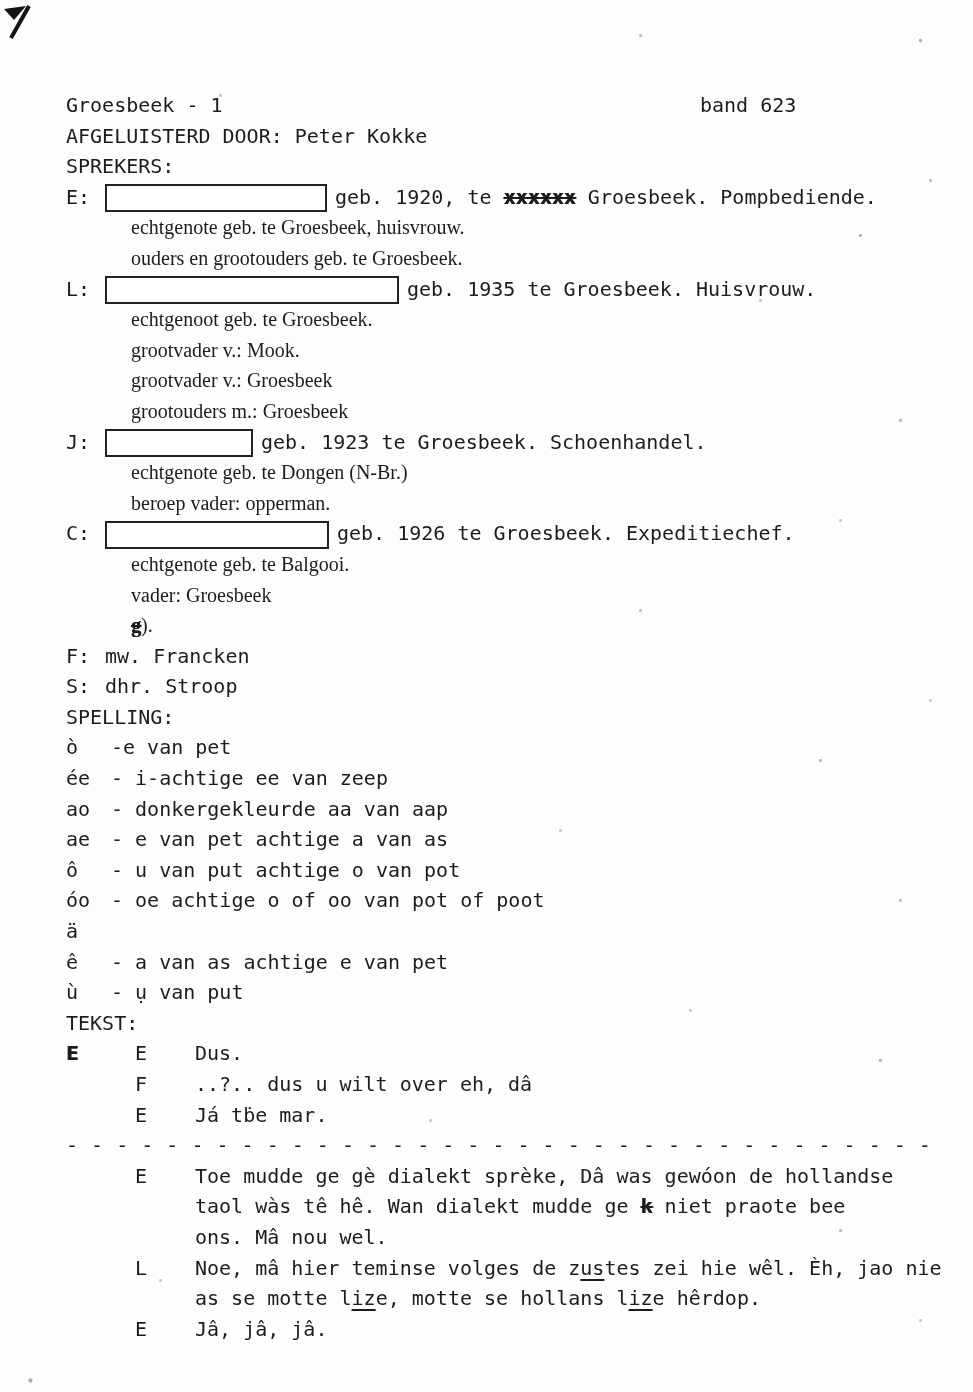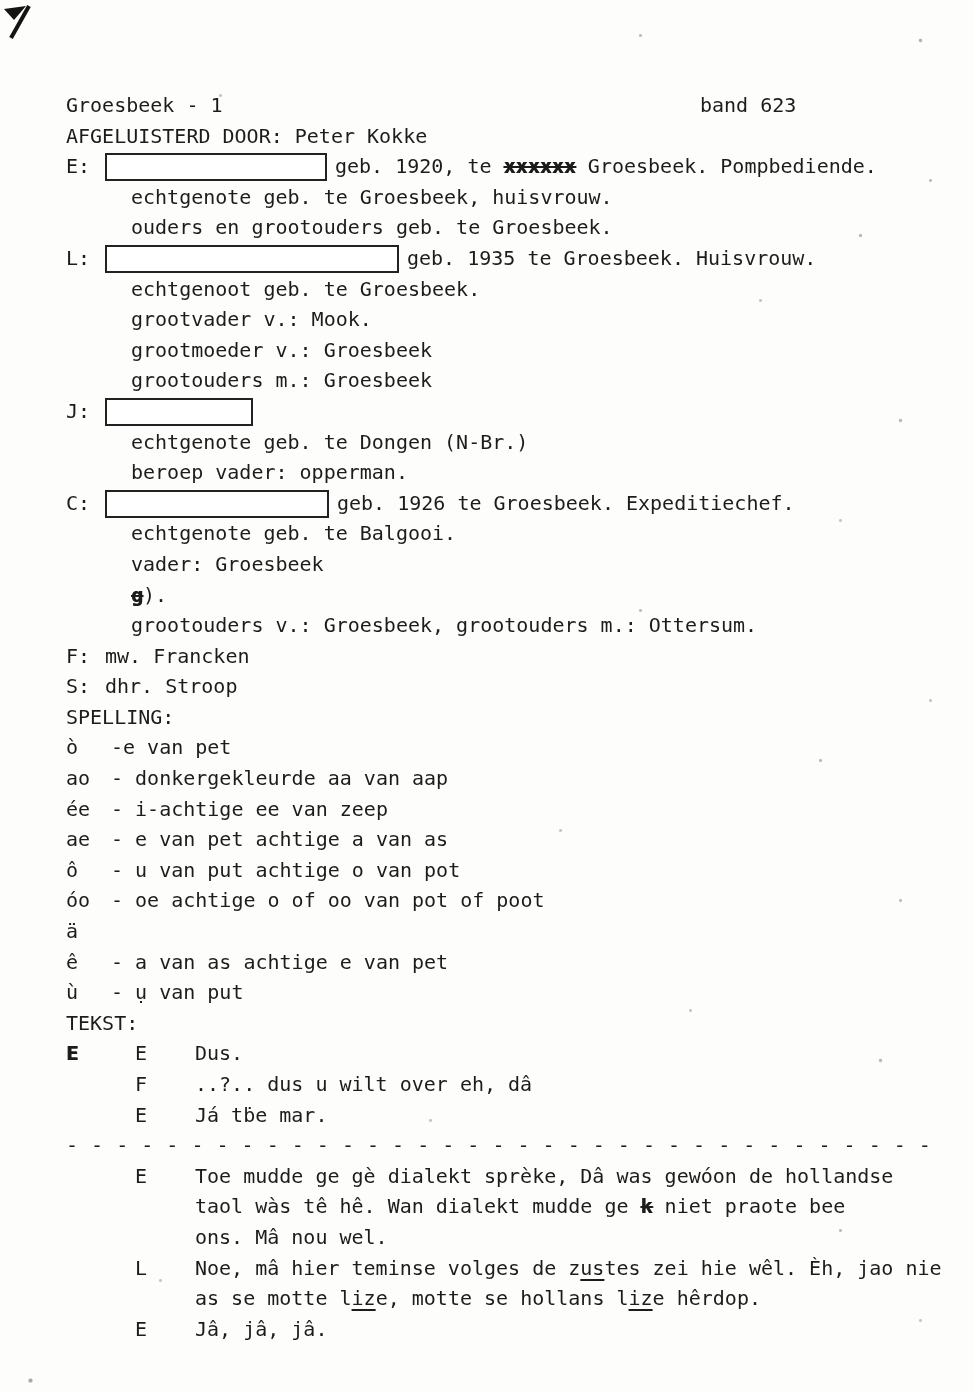--- a/index.html
+++ b/index.html
@@ -37,21 +37,21 @@
     background:#fff;
     align-self:center;
     transform:translateY(1px);
     margin-right:8px;
     flex:0 0 auto;
   }
   .box-e{width:218px;}
   .box-l{width:290px;}
   .box-j{width:144px;}
   .box-c{width:220px;}
-  .indent{padding-left:65px;}
+  .indent{padding-left:65px;font-family:Liberation Serif, serif;}
   
   .sym{display:inline-block;width:45px;flex:0 0 45px;}
   
   .t-margin{display:inline-block;width:69px;flex:0 0 69px;}
   .t-spk{display:inline-block;width:60px;flex:0 0 60px;}
   .dbl{font-weight:bold;text-shadow:1px 0 0 currentColor;}
   .xout{font-weight:bold;text-decoration:line-through;text-shadow:0.5px 0 0 currentColor;}
   .u{text-decoration:underline;text-underline-offset:4px;}
   .divider{letter-spacing:0.5px;}
   
@@ -82,56 +82,56 @@
       <path d="M27 2 L9 34" stroke="#141414" stroke-width="4" fill="none"></path>
     </svg>
   </div>
 
   <div class="speckles"></div>
 
   <div class="doc">
 
     <div class="line header-line"><span>Groesbeek - 1</span><span class="band">band 623</span></div>
     <div class="line"><span>AFGELUISTERD DOOR: Peter Kokke</span></div>
+    <div class="line"><span>SPREKERS:</span></div>
 
     <div class="line">
       <span class="spk-label">E:</span><span class="redact-box box-e"></span><span><span>geb. 1920, te </span><span class="xout">xxxxxx</span><span> Groesbeek. Pompbediende.</span></span>
     </div>
     <div class="line indent"><span>echtgenote geb. te Groesbeek, huisvrouw.</span></div>
     <div class="line indent"><span>ouders en grootouders geb. te Groesbeek.</span></div>
 
     <div class="line">
       <span class="spk-label">L:</span><span class="redact-box box-l"></span><span>geb. 1935 te Groesbeek. Huisvrouw.</span>
     </div>
     <div class="line indent"><span>echtgenoot geb. te Groesbeek.</span></div>
     <div class="line indent"><span>grootvader v.: Mook.</span></div>
-    <div class="line indent"><span>grootmoeder v.: Groesbeek</span></div>
+    <div class="line indent"><span>grootvader v.: Groesbeek</span></div>
     <div class="line indent"><span>grootouders m.: Groesbeek</span></div>
 
     <div class="line">
-      <span class="spk-label">J:</span><span class="redact-box box-j"></span>
+      <span class="spk-label">J:</span><span class="redact-box box-j"></span><span>geb. 1923 te Groesbeek. Schoenhandel.</span>
     </div>
     <div class="line indent"><span>echtgenote geb. te Dongen (N-Br.)</span></div>
     <div class="line indent"><span>beroep vader: opperman.</span></div>
 
     <div class="line">
       <span class="spk-label">C:</span><span class="redact-box box-c"></span><span>geb. 1926 te Groesbeek. Expeditiechef.</span>
     </div>
     <div class="line indent"><span>echtgenote geb. te Balgooi.</span></div>
     <div class="line indent"><span>vader: Groesbeek</span></div>
     <div class="line indent"><span class="xout">g</span><span>).</span></div>
-    <div class="line indent"><span>grootouders v.: Groesbeek, grootouders m.: Ottersum.</span></div>
 
     <div class="line"><span class="spk-label">F:</span><span>mw. Francken</span></div>
     <div class="line"><span class="spk-label">S:</span><span>dhr. Stroop</span></div>
 
     <div class="line"><span>SPELLING:</span></div>
     <div class="line"><span class="sym">ò</span><span>-e van pet</span></div>
+    <div class="line"><span class="sym">ée</span><span>- i-achtige ee van zeep</span></div>
     <div class="line"><span class="sym">ao</span><span>- donkergekleurde aa van aap</span></div>
-    <div class="line"><span class="sym">ée</span><span>- i-achtige ee van zeep</span></div>
     <div class="line"><span class="sym">ae</span><span>- e van pet achtige a van as</span></div>
     <div class="line"><span class="sym">ô</span><span>- u van put achtige o van pot</span></div>
     <div class="line"><span class="sym">óo</span><span>- oe achtige o of oo van pot of poot</span></div>
     <div class="line"><span class="sym">ä</span></div>
     <div class="line"><span class="sym">ê</span><span>- a van as achtige e van pet</span></div>
     <div class="line"><span class="sym">ù</span><span>- ụ van put</span></div>
 
     <div class="line"><span>TEKST:</span></div>
 
     <div class="line"><span class="t-margin dbl">E</span><span class="t-spk">E</span><span>Dus.</span></div>

